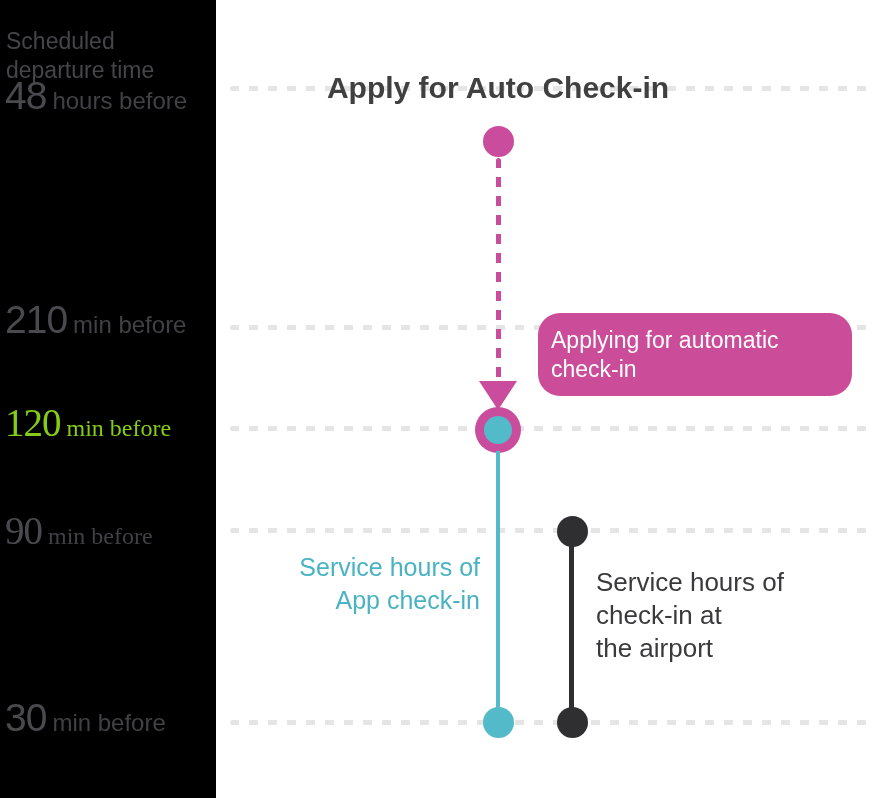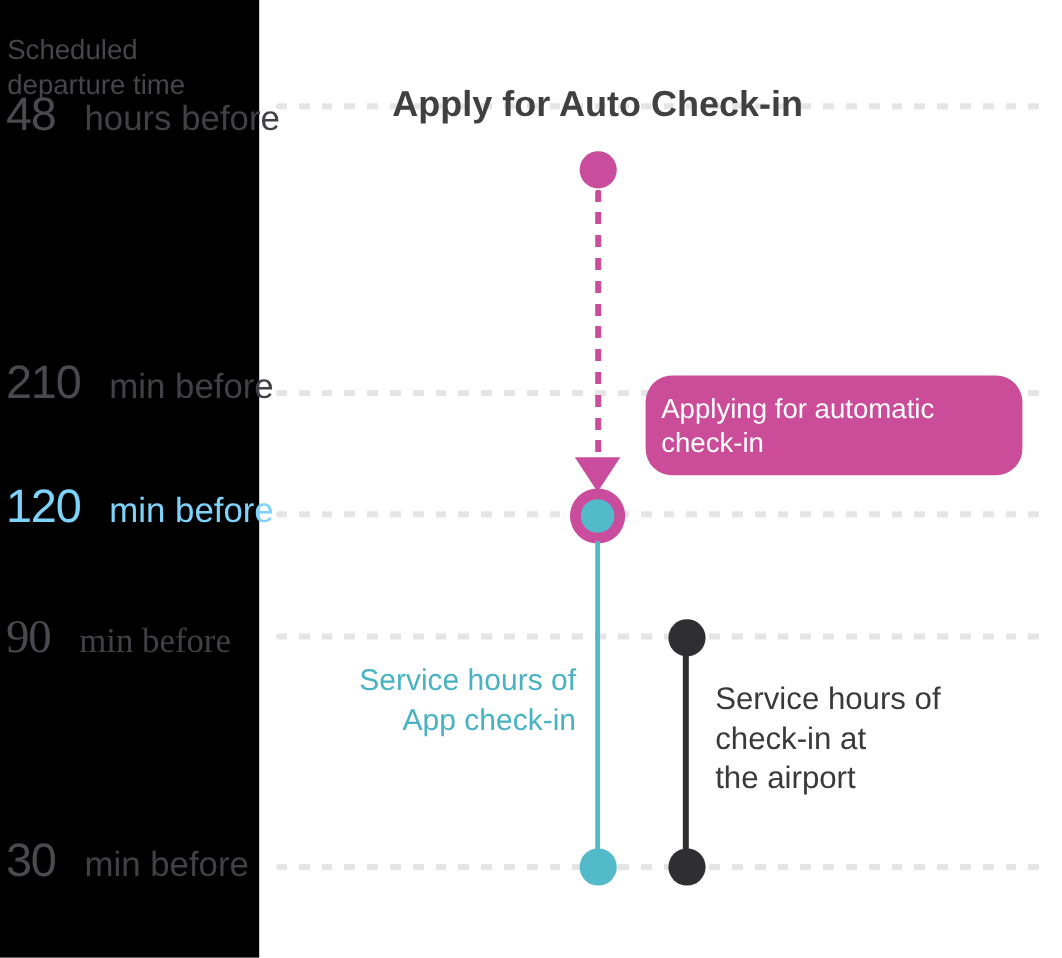--- a/index.html
+++ b/index.html
@@ -5,24 +5,24 @@
   html,body{margin:0;padding:0;}
   body{
     width:885px;height:798px;position:relative;overflow:hidden;
     background:#ffffff;
     font-family:"Liberation Sans","DejaVu Sans",sans-serif;
   }
   
   .sidebar{position:absolute;left:0;top:0;width:216px;height:798px;background:#000000;}
   .sidebar-header{position:absolute;left:6px;top:27px;font-size:23px;line-height:29px;color:#45454a;}
   .sidebar-header span{display:block;}
-  .time-row{position:absolute;left:5px;display:flex;align-items:baseline;gap:24px;white-space:nowrap;}
+  .time-row{position:absolute;left:5px;display:flex;align-items:baseline;gap:6px;white-space:nowrap;}
   .time-row .val{font-size:39px;line-height:1;color:#4a4a4e;letter-spacing:-1px;}
-  .time-row .unit{font-size:29px;line-height:1;color:#414145;}
-  .time-row.highlight .val,.time-row.highlight .unit{color:#7dd3fc;}
+  .time-row .unit{font-size:24px;line-height:1;color:#414145;}
+  .time-row.highlight .val,.time-row.highlight .unit{color:#84cc16;font-family:Liberation Serif, serif;}
   .row-48{top:76px;}
   .row-150{top:300px;}
   .row-120{top:403px;}
   .row-90{top:511px;font-family:Liberation Serif, serif;}
   .row-30{top:698px;}
 
   
   .grid{position:absolute;left:230px;width:637px;height:5px;border-radius:3px;
     background:repeating-linear-gradient(90deg,#e5e5e5 0 9px,transparent 9px 19px);}
   .g-48{top:86px;}

